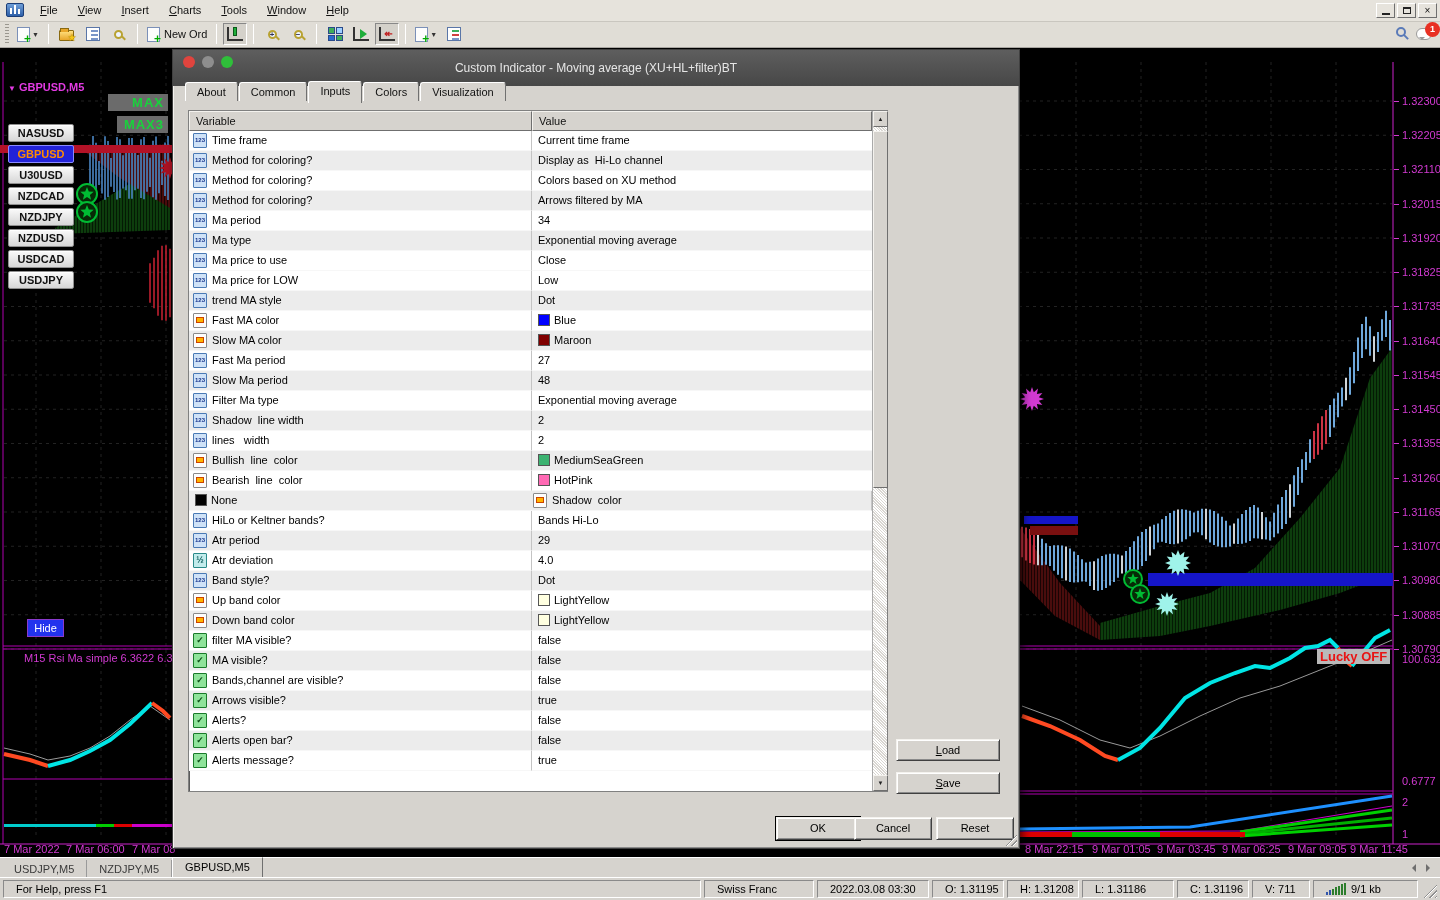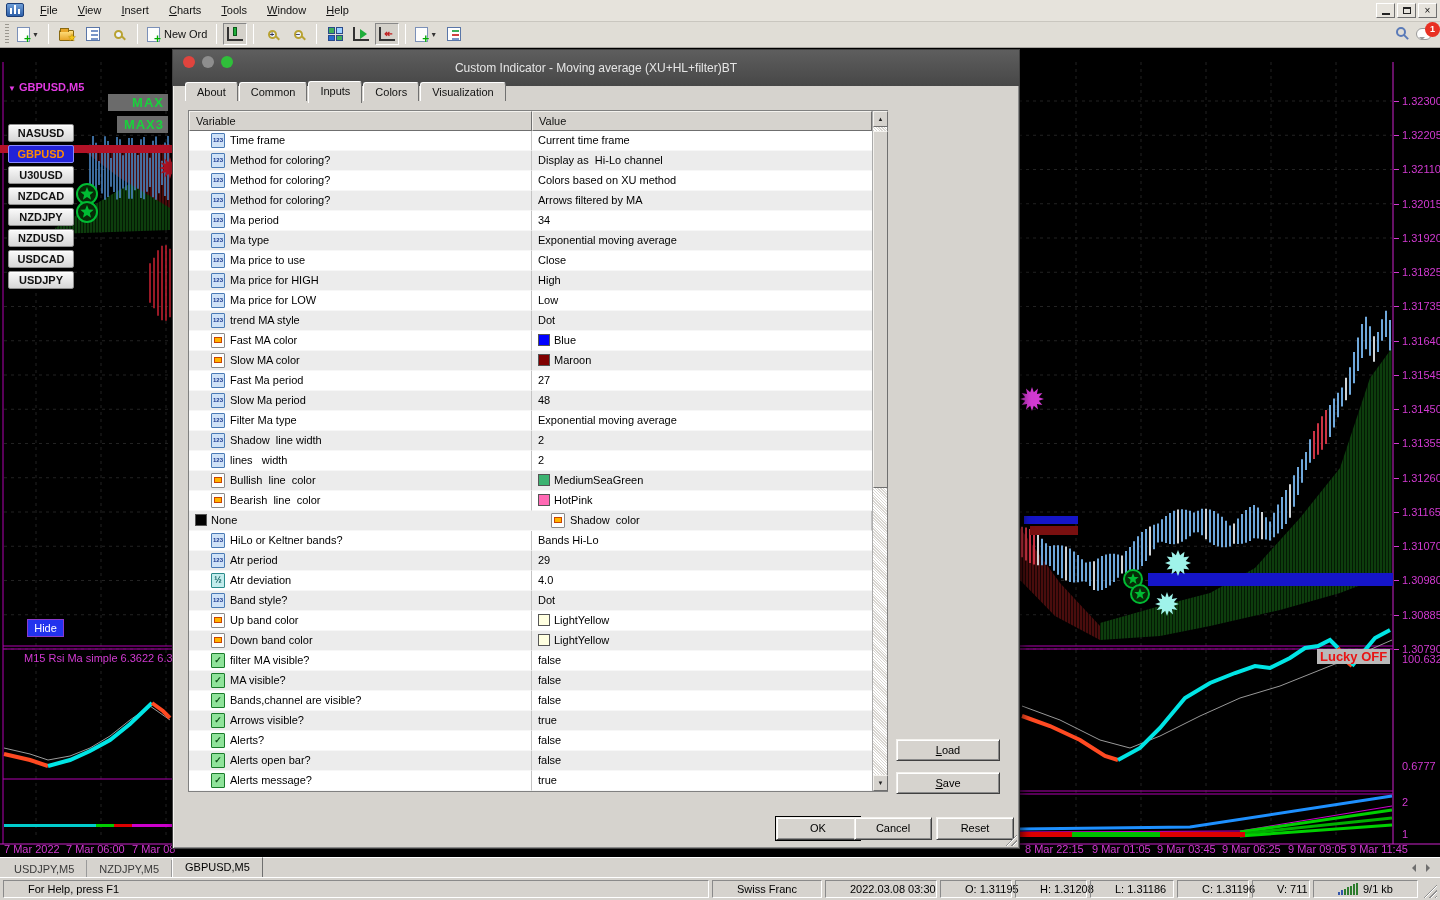--- a/index.html
+++ b/index.html
@@ -100,21 +100,21 @@
   .ptable { position:absolute; left:15px; top:60px; width:700px; height:682px; border:1px solid #808080;
     box-shadow:inset 1px 1px 0 #5a5a5a; background:#fff; display:flex; }
   .pt-main { width:683px; height:680px; overflow:hidden; }
   .phead { display:flex; height:20px; }
   .phcell { background:#d6d3ce; border:1px solid; border-color:#f4f2ee #6f6f6f #6f6f6f #f4f2ee;
     display:flex; align-items:center; padding-left:6px; color:#111; }
   .phcell.c1 { width:343px; } .phcell.c2 { width:340px; }
   .prow { display:flex; height:20px; }
   .prow.odd .pc { background:#fff; } .prow.even .pc { background:#ececec; }
   .pc { display:flex; align-items:center; border-bottom:1px solid #f7f7f7; }
-  .pc.c1 { width:343px; border-right:1px solid #c4c4c4; padding-left:22px; }
+  .pc.c1 { width:343px; border-right:1px solid #c4c4c4; padding-left:4px; }
   .pc.c2 { width:340px; padding-left:6px; }
   .pname, .pval { white-space:pre; color:#000; }
   .picon { width:14px; height:15px; margin-right:5px; flex:0 0 auto; display:flex; align-items:center;
     justify-content:center; font-weight:bold; border-radius:1px; }
   .picon.num { background:#cfe2f7; border:1px solid #4a7ab5; color:#16348c; font-size:6px; letter-spacing:0; }
   .picon.dbl { background:#c2ecec; border:1px solid #2a8a8a; color:#0a5a5a; font-size:9px; }
   .picon.color { background:#fdfdfd; border:1px solid #8a8a8a; }
   .picon.color i { width:8px; height:6px; background:#ffb400; border:1px solid #cc4400; display:block; }
   .picon.bool { background:#8fe39a; border:1px solid #1a7a2a; color:#0a4a14; font-size:9px; }
   .swatch { width:12px; height:12px; border:1px solid #555; margin-right:4px; flex:0 0 auto; }
@@ -143,21 +143,21 @@
   .btab.active { background:#d6d3ce; border:1px solid; border-color:#fff #6f6f6f #d6d3ce #fff; height:20px;
     color:#000; border-bottom:none; margin-bottom:0; position:relative; z-index:2; }
   .tab-arrows { position:absolute; right:6px; top:5px; display:flex; gap:10px; }
   .arrow-l { width:0; height:0; border:4px solid transparent; border-right-color:#6f6f6f; margin-top:1px; }
   .arrow-r { width:0; height:0; border:4px solid transparent; border-left-color:#6f6f6f; margin-top:1px; }
 
   
   .statusbar { height:23px; background:#d6d3ce; display:flex; align-items:center; gap:3px; padding:2px 3px;
     border-top:1px solid #fff; }
   .seg { height:18px; border:1px solid; border-color:#8a8a8a #fff #fff #8a8a8a; display:flex; align-items:center;
-    padding:0 24px; color:#000; white-space:nowrap; }
+    padding:0 12px; color:#000; white-space:nowrap; }
   .seg.help { flex:1; }
   .conn-bars { display:flex; align-items:flex-end; gap:1px; margin-right:5px; }
   .conn-bars i { width:2px; background:#2d7d2d; display:block; }
   .conn-bars i.b { background:#3355aa; }
   .sb-grip { width:14px; height:14px; margin-left:2px; align-self:flex-end;
     background:repeating-linear-gradient(135deg,transparent 0 2px,#909090 2px 3px,#fff 3px 4px);
     clip-path:polygon(100% 0,100% 100%,0 100%); }
 </style>
 </head>
 <body>
@@ -557,21 +557,21 @@
         <span class="tickdash" style="top: 464px;"></span>
         <span class="price-label" style="top: 492.25px;">1.31070</span>
         <span class="tickdash" style="top: 498.25px;"></span>
         <span class="price-label" style="top: 526.5px;">1.30980</span>
         <span class="tickdash" style="top: 532.5px;"></span>
         <span class="price-label" style="top: 560.75px;">1.30885</span>
         <span class="tickdash" style="top: 566.75px;"></span>
         <span class="price-label" style="top: 595px;">1.30790</span>
         <span class="tickdash" style="top: 601px;"></span>
         <span class="sub-label" style="top: 605px;">100.6324</span>
-        <span class="sub-label" style="top: 712px;">0.6777</span>
+        <span class="sub-label" style="top: 727px;">0.6777</span>
         <span class="sub-label" style="top: 748px;">2</span>
         <span class="sub-label" style="top: 780px;">1</span>
       </div>
     <div id="time-axis">
         <span class="time-label" style="left: 1025px;">8 Mar 22:15</span>
         <span class="time-label" style="left: 1092px;">9 Mar 01:05</span>
         <span class="time-label" style="left: 1157px;">9 Mar 03:45</span>
         <span class="time-label" style="left: 1222px;">9 Mar 06:25</span>
         <span class="time-label" style="left: 1288px;">9 Mar 09:05</span>
         <span class="time-label" style="left: 1350px;">9 Mar 11:45</span>
@@ -663,29 +663,20 @@
               </div>
               <div class="prow odd">
                 <div class="pc c1">
                   <span class="picon num">123</span>
                   <span class="pname">Ma price to use</span>
                 </div>
                 <div class="pc c2">
                   <span class="pval">Close</span>
                 </div>
               </div>
-              <div class="prow even">
-                <div class="pc c1">
-                  <span class="picon num">123</span>
-                  <span class="pname">Ma price for HIGH</span>
-                </div>
-                <div class="pc c2">
-                  <span class="pval">High</span>
-                </div>
-              </div>
               <div class="prow odd">
                 <div class="pc c1">
                   <span class="picon num">123</span>
                   <span class="pname">Ma price for LOW</span>
                 </div>
                 <div class="pc c2">
                   <span class="pval">Low</span>
                 </div>
               </div>
               <div class="prow even">
@@ -953,21 +944,21 @@
       <span class="arrow-r"></span>
     </div>
   </div>
 
   <div class="statusbar">
     <div class="seg help">For Help, press F1</div>
     <div class="seg" style="width:110px">Swiss Franc</div>
     <div class="seg" style="width:112px">2022.03.08 03:30</div>
     <div class="seg" style="width:72px">O: 1.31195</div>
     <div class="seg" style="width:72px">H: 1.31208</div>
-    <div class="seg" style="width:84px">L: 1.31186</div>
+    <div class="seg" style="width:92px">L: 1.31186</div>
     <div class="seg" style="width:72px">C: 1.31196</div>
     <div class="seg" style="width:58px">V: 711</div>
     <div class="seg" style="width:105px">
       <span class="conn-bars">
           <i class="b" style="height:3px"></i>
           <i class="b" style="height:5px"></i>
           <i style="height:6px"></i>
           <i style="height:8px"></i>
           <i style="height:9px"></i>
           <i style="height:11px"></i>

